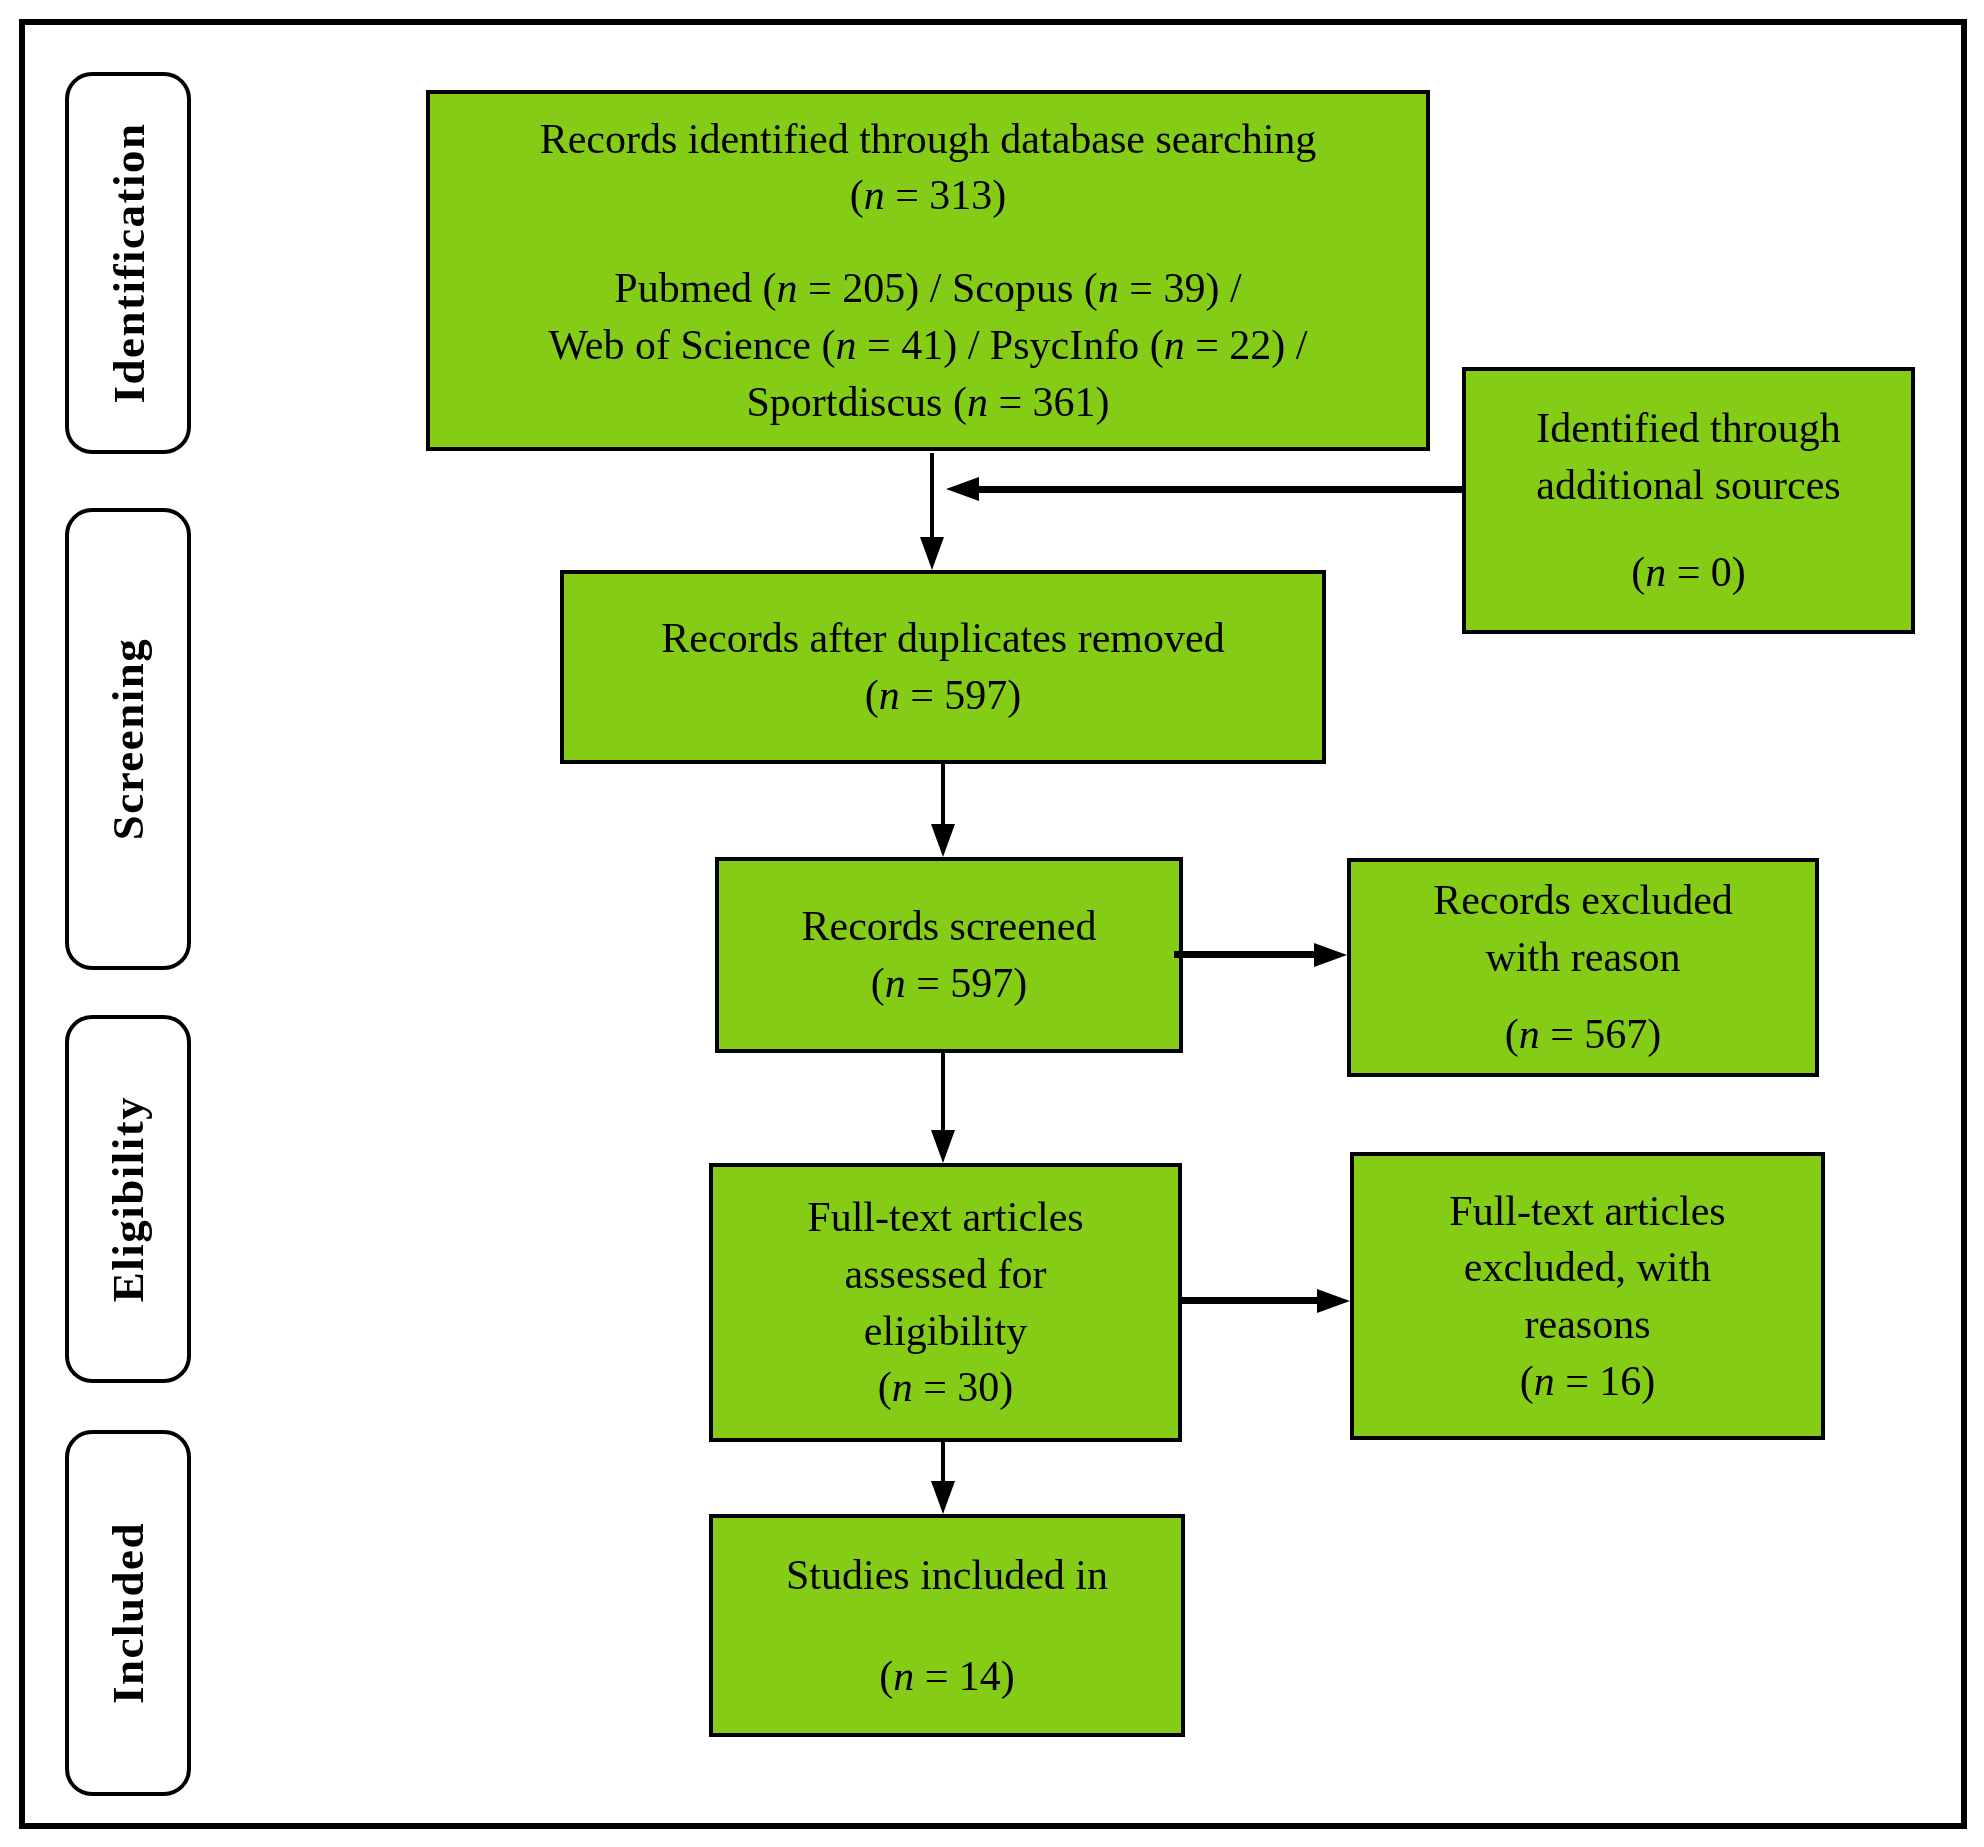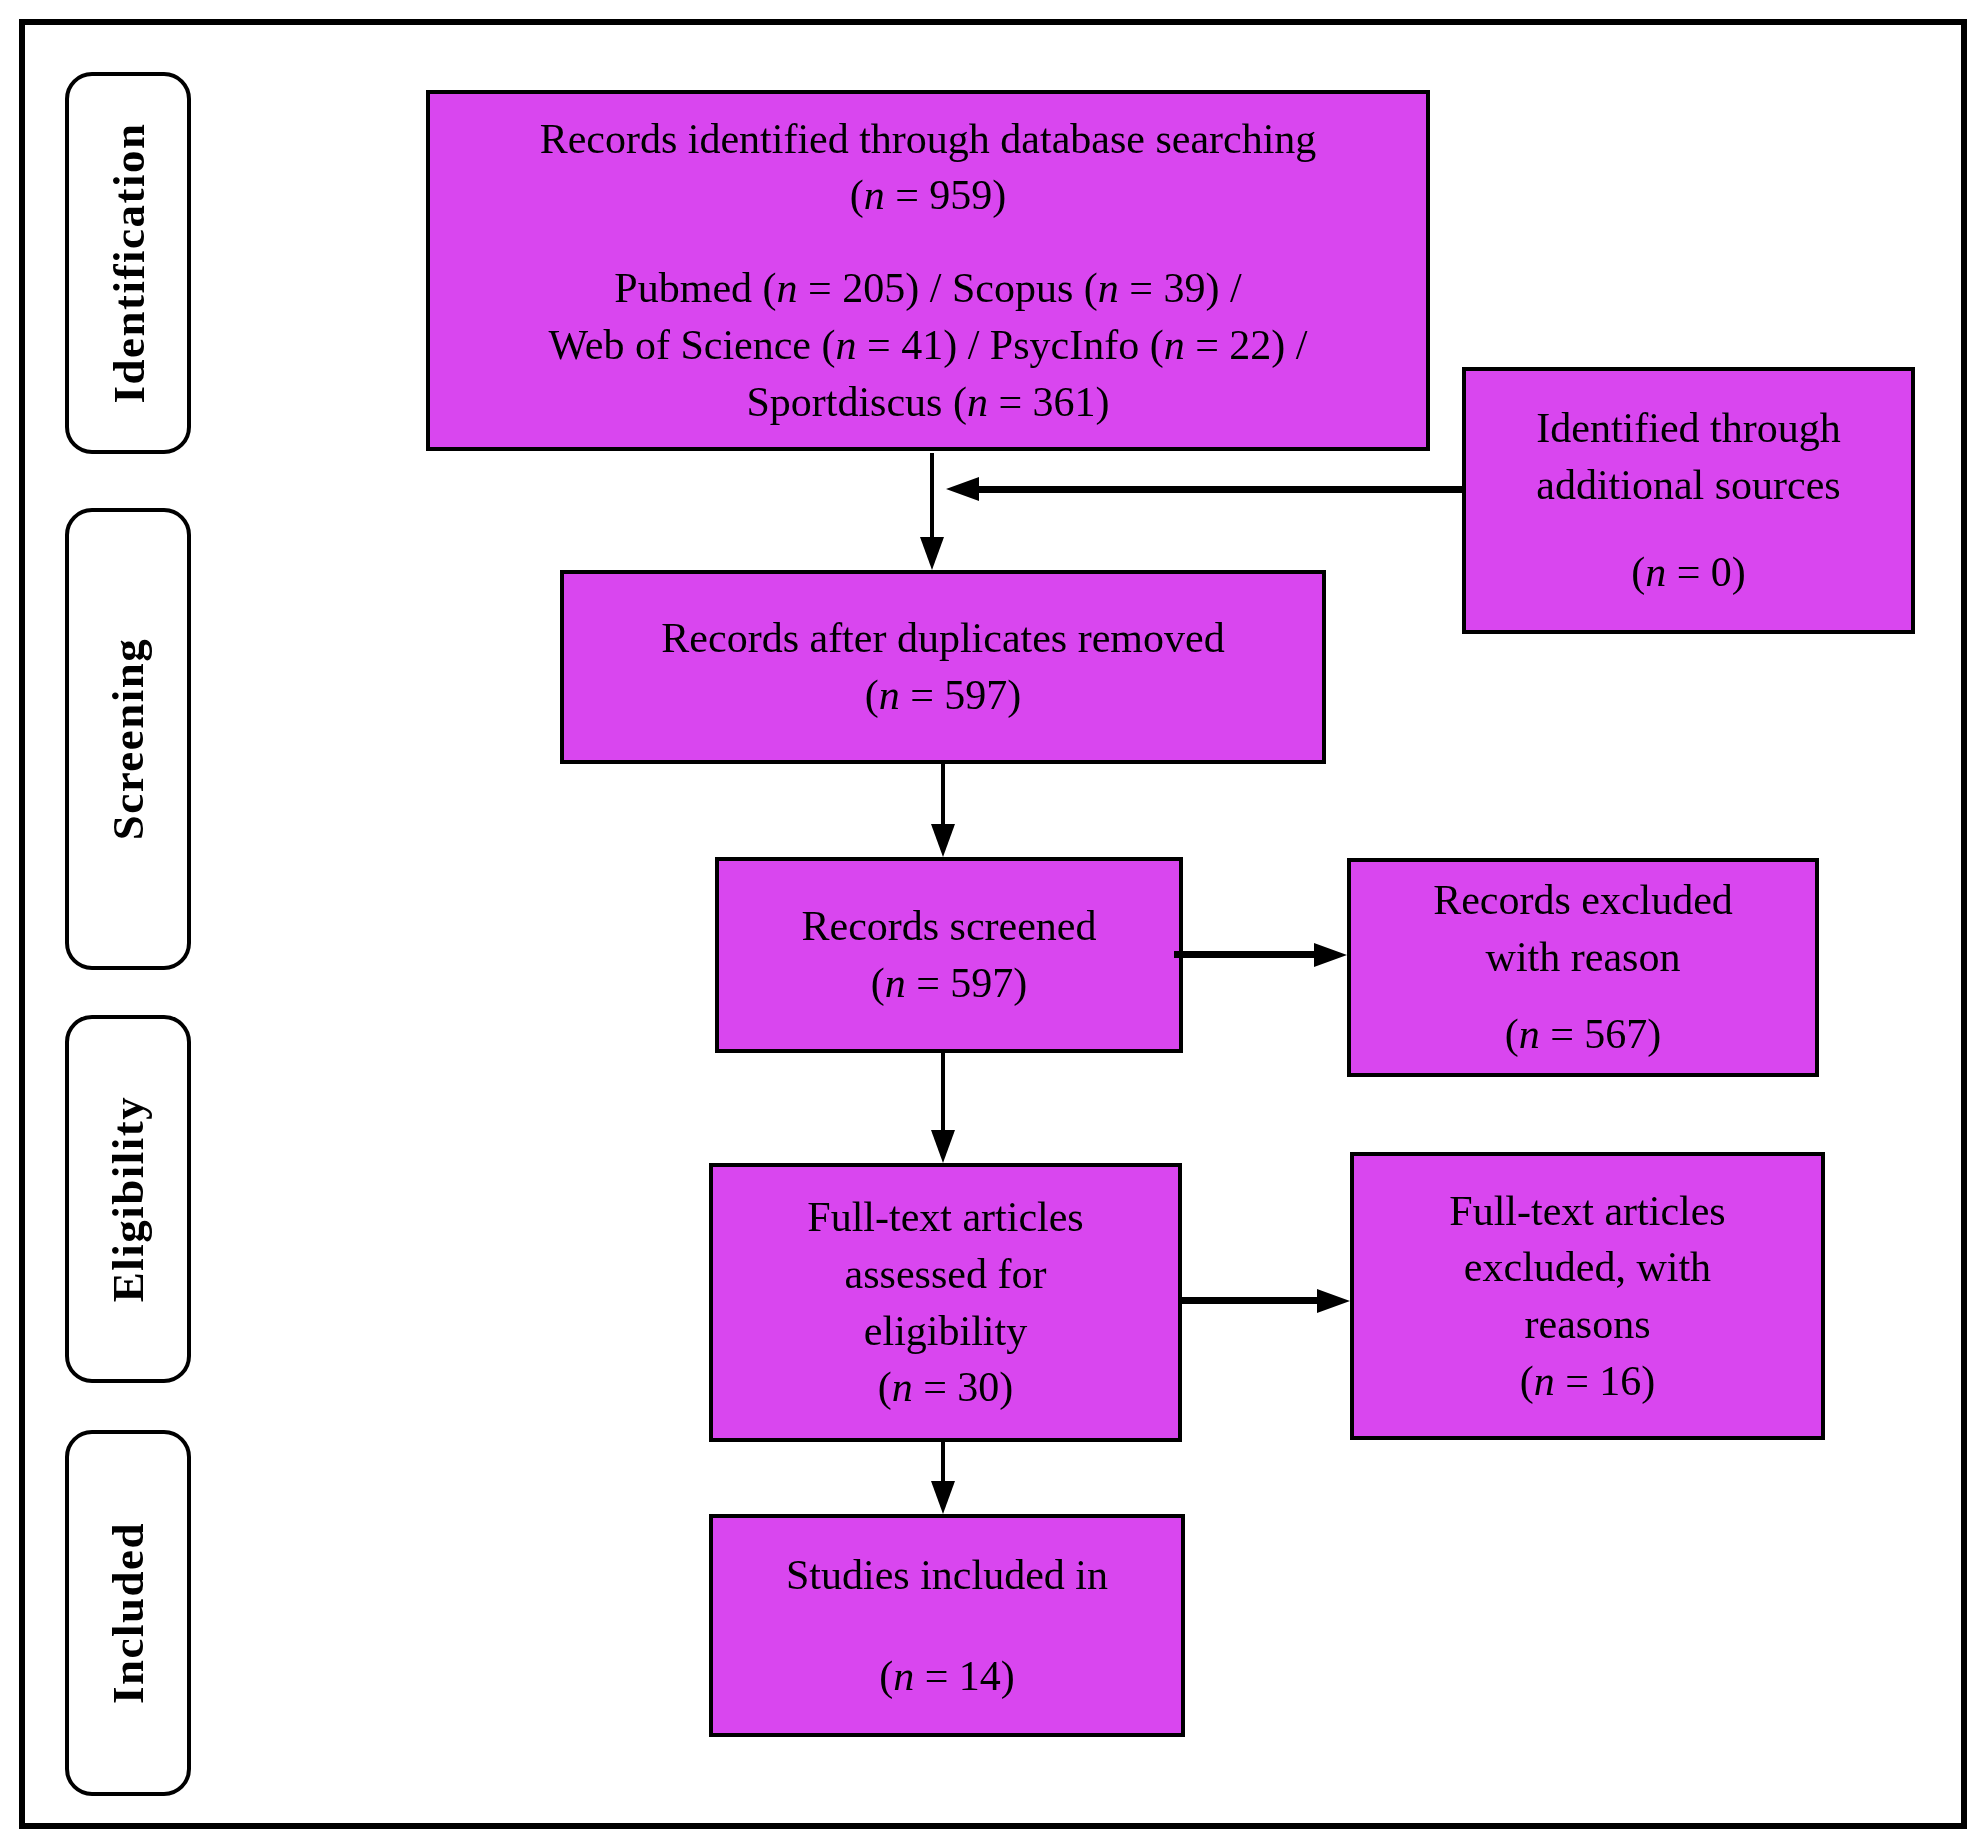--- a/index.html
+++ b/index.html
@@ -14,21 +14,21 @@
   }
   .stage{
     position:absolute;border:4.6px solid #000;border-radius:27px;background:#fff;
     box-sizing:border-box;display:flex;align-items:center;justify-content:center;
   }
   .stage-label{
     transform:rotate(-90deg);white-space:nowrap;font-weight:bold;
     font-size:45px;letter-spacing:1.5px;
   }
   .box{
-    position:absolute;border:4.1px solid #000;background:#d946ef;box-sizing:border-box;
+    position:absolute;border:4.1px solid #000;background:#84cc16;box-sizing:border-box;
     display:flex;flex-direction:column;align-items:center;justify-content:center;
     text-align:center;font-size:42px;line-height:1.35;padding:5.2px 10.3px;
   }
   .box .line{white-space:nowrap;}
   .it{font-style:italic;}
   .gap-lg{height:36px;flex:0 0 auto;}
   .count-gap{margin-top:31px;}
   .vline{position:absolute;width:4.1px;background:#000;}
   .hline{position:absolute;height:7.2px;background:#000;}
   .head-down{
@@ -63,21 +63,21 @@
     <span class="stage-label">Eligibility</span>
   </div>
   <div class="stage" style="left:65px;top:1430px;width:126px;height:366px;">
     <span class="stage-label">Included</span>
   </div>
 
   <div class="box" style="left:426px;top:90px;width:1004px;height:361px;">
     <div>
         <div class="line">Records identified  through database searching</div>
       </div>
-    <div class="line"><span>(</span><span class="it">n</span><span> = </span><span>959</span><span>)</span></div>
+    <div class="line"><span>(</span><span class="it">n</span><span> = </span><span>313</span><span>)</span></div>
     <div class="gap-lg"></div>
     <div>
         <div class="line"><span>Pubmed </span><span>(</span><span class="it">n</span><span> = </span><span>205</span><span>)</span><span> / </span><span>Scopus </span><span>(</span><span class="it">n</span><span> = </span><span>39</span><span>)</span><span> /</span></div>
         <div class="line"><span>Web of Science </span><span>(</span><span class="it">n</span><span> = </span><span>41</span><span>)</span><span> / </span><span>PsycInfo </span><span>(</span><span class="it">n</span><span> = </span><span>22</span><span>)</span><span> /</span></div>
         <div class="line"><span>Sportdiscus </span><span>(</span><span class="it">n</span><span> = </span><span>361</span><span>)</span></div>
       </div>
   </div>
 
   <div class="box" style="left:1462px;top:367px;width:453px;height:267px;">
     <div>

